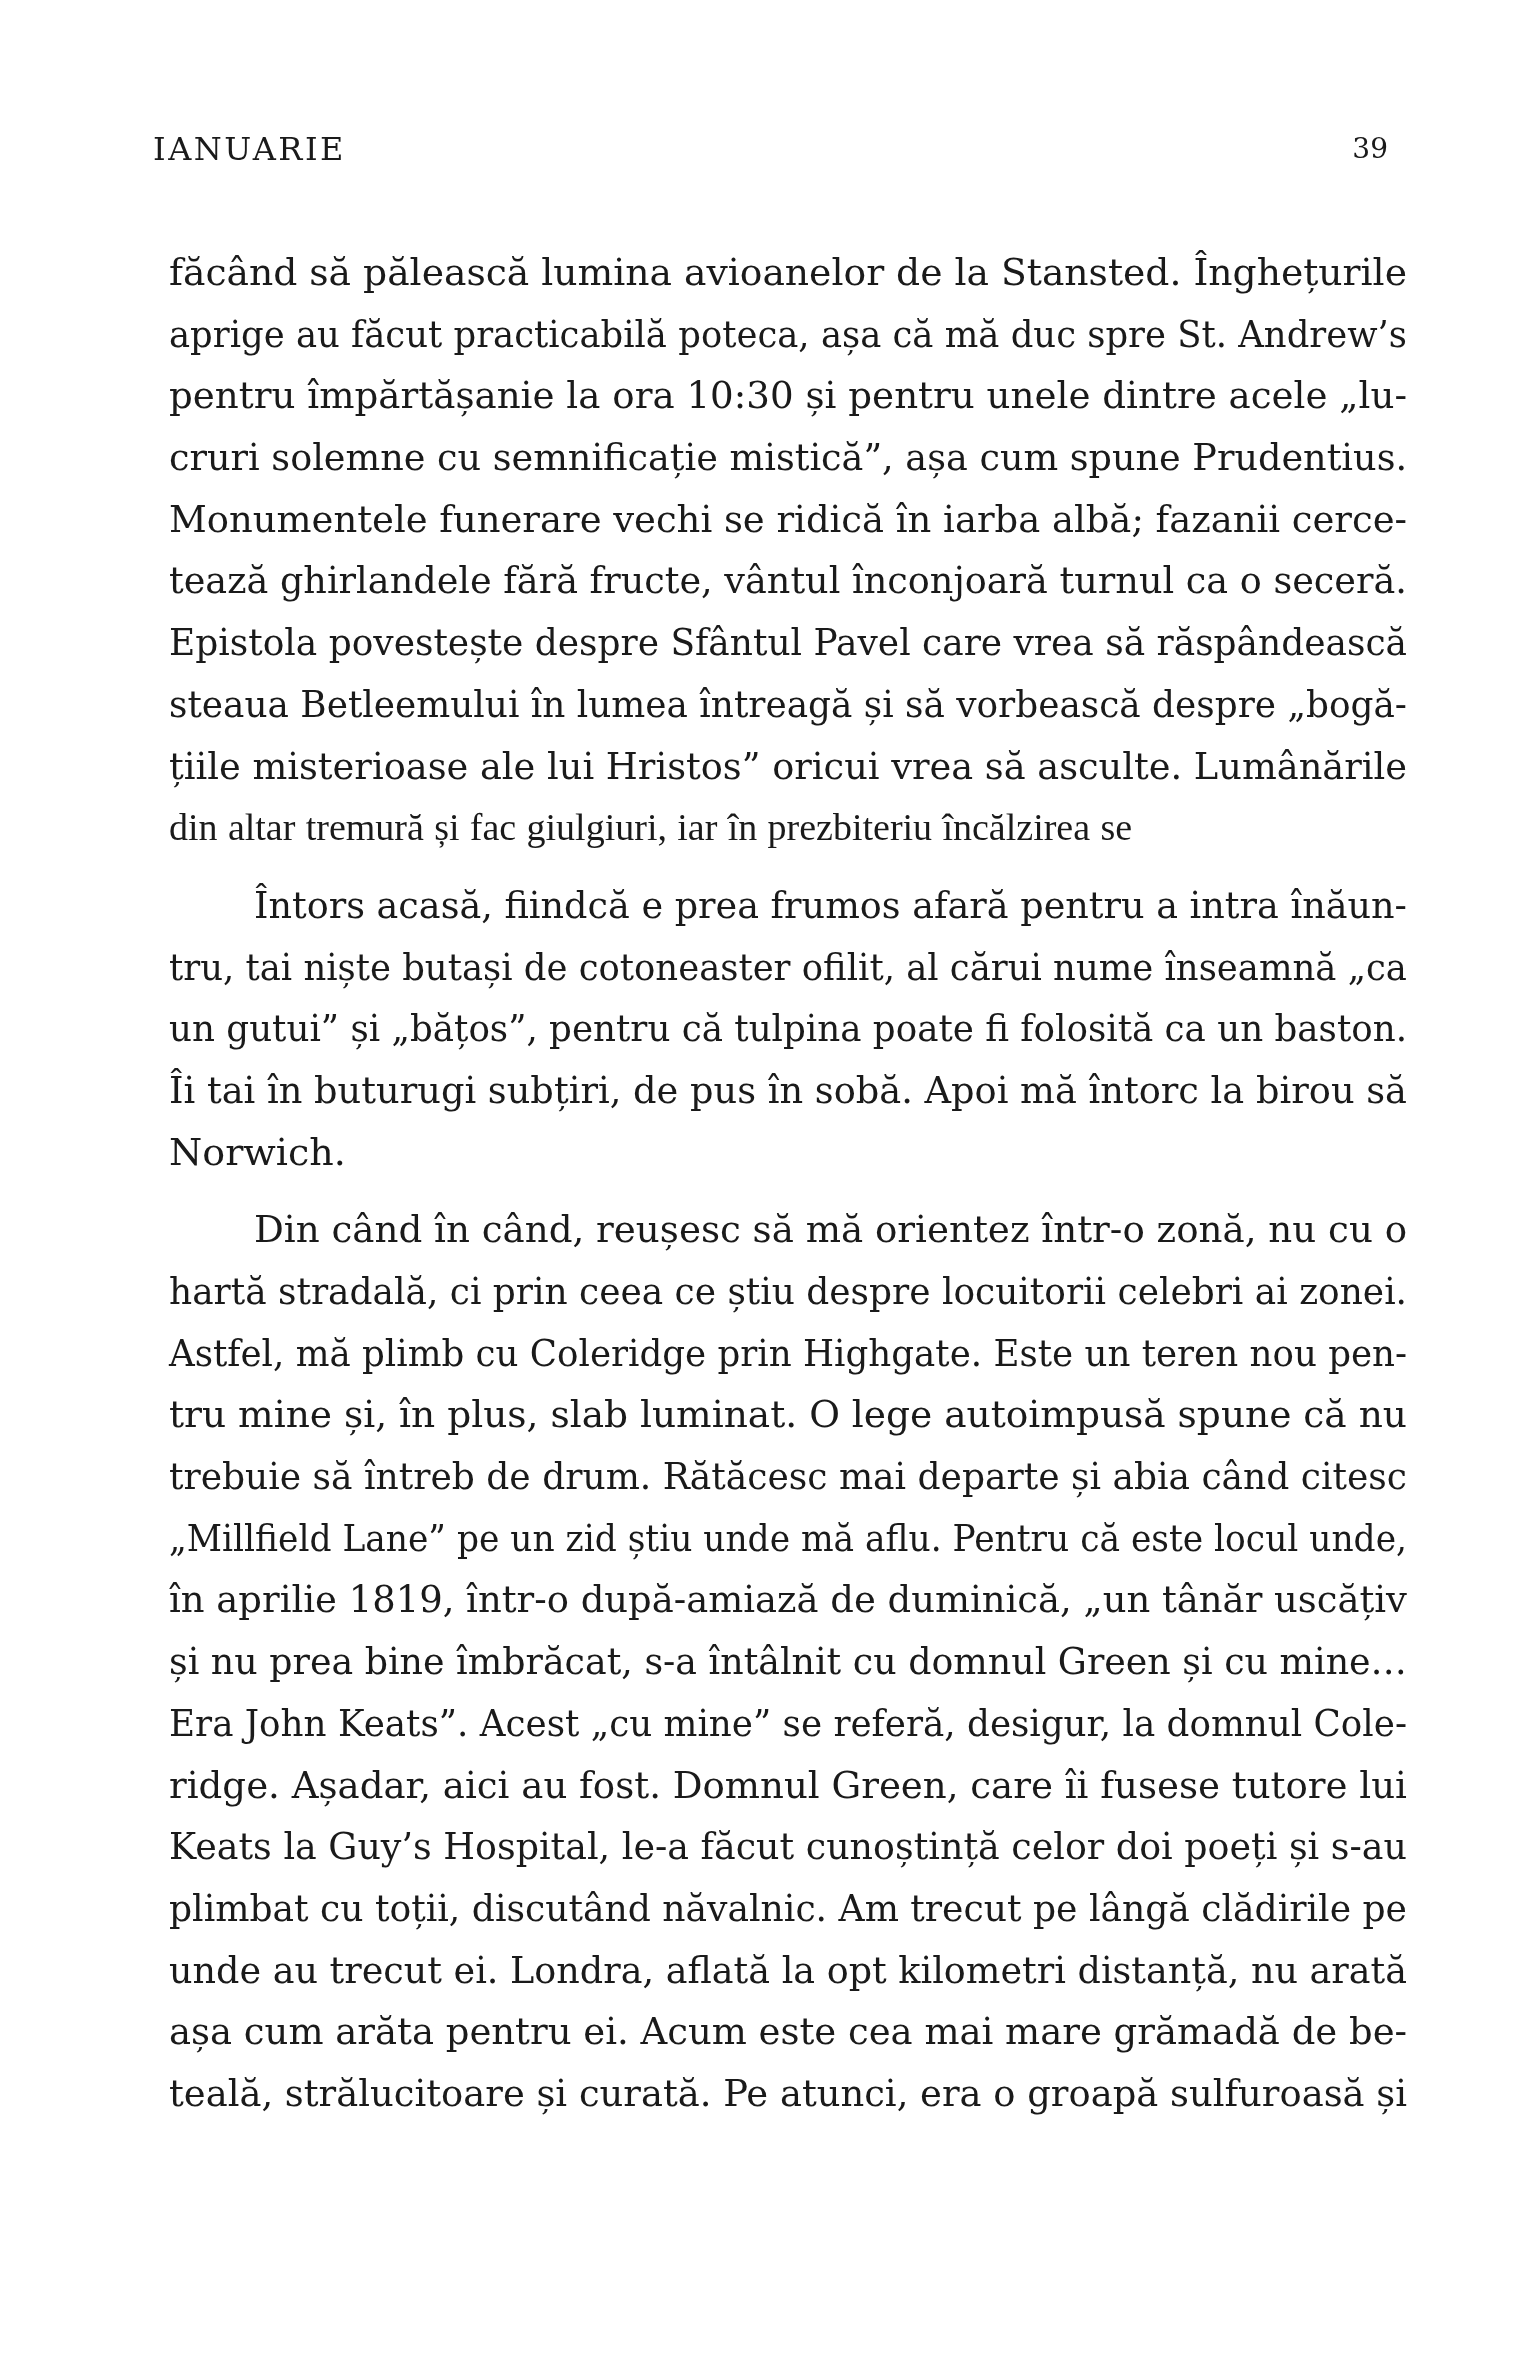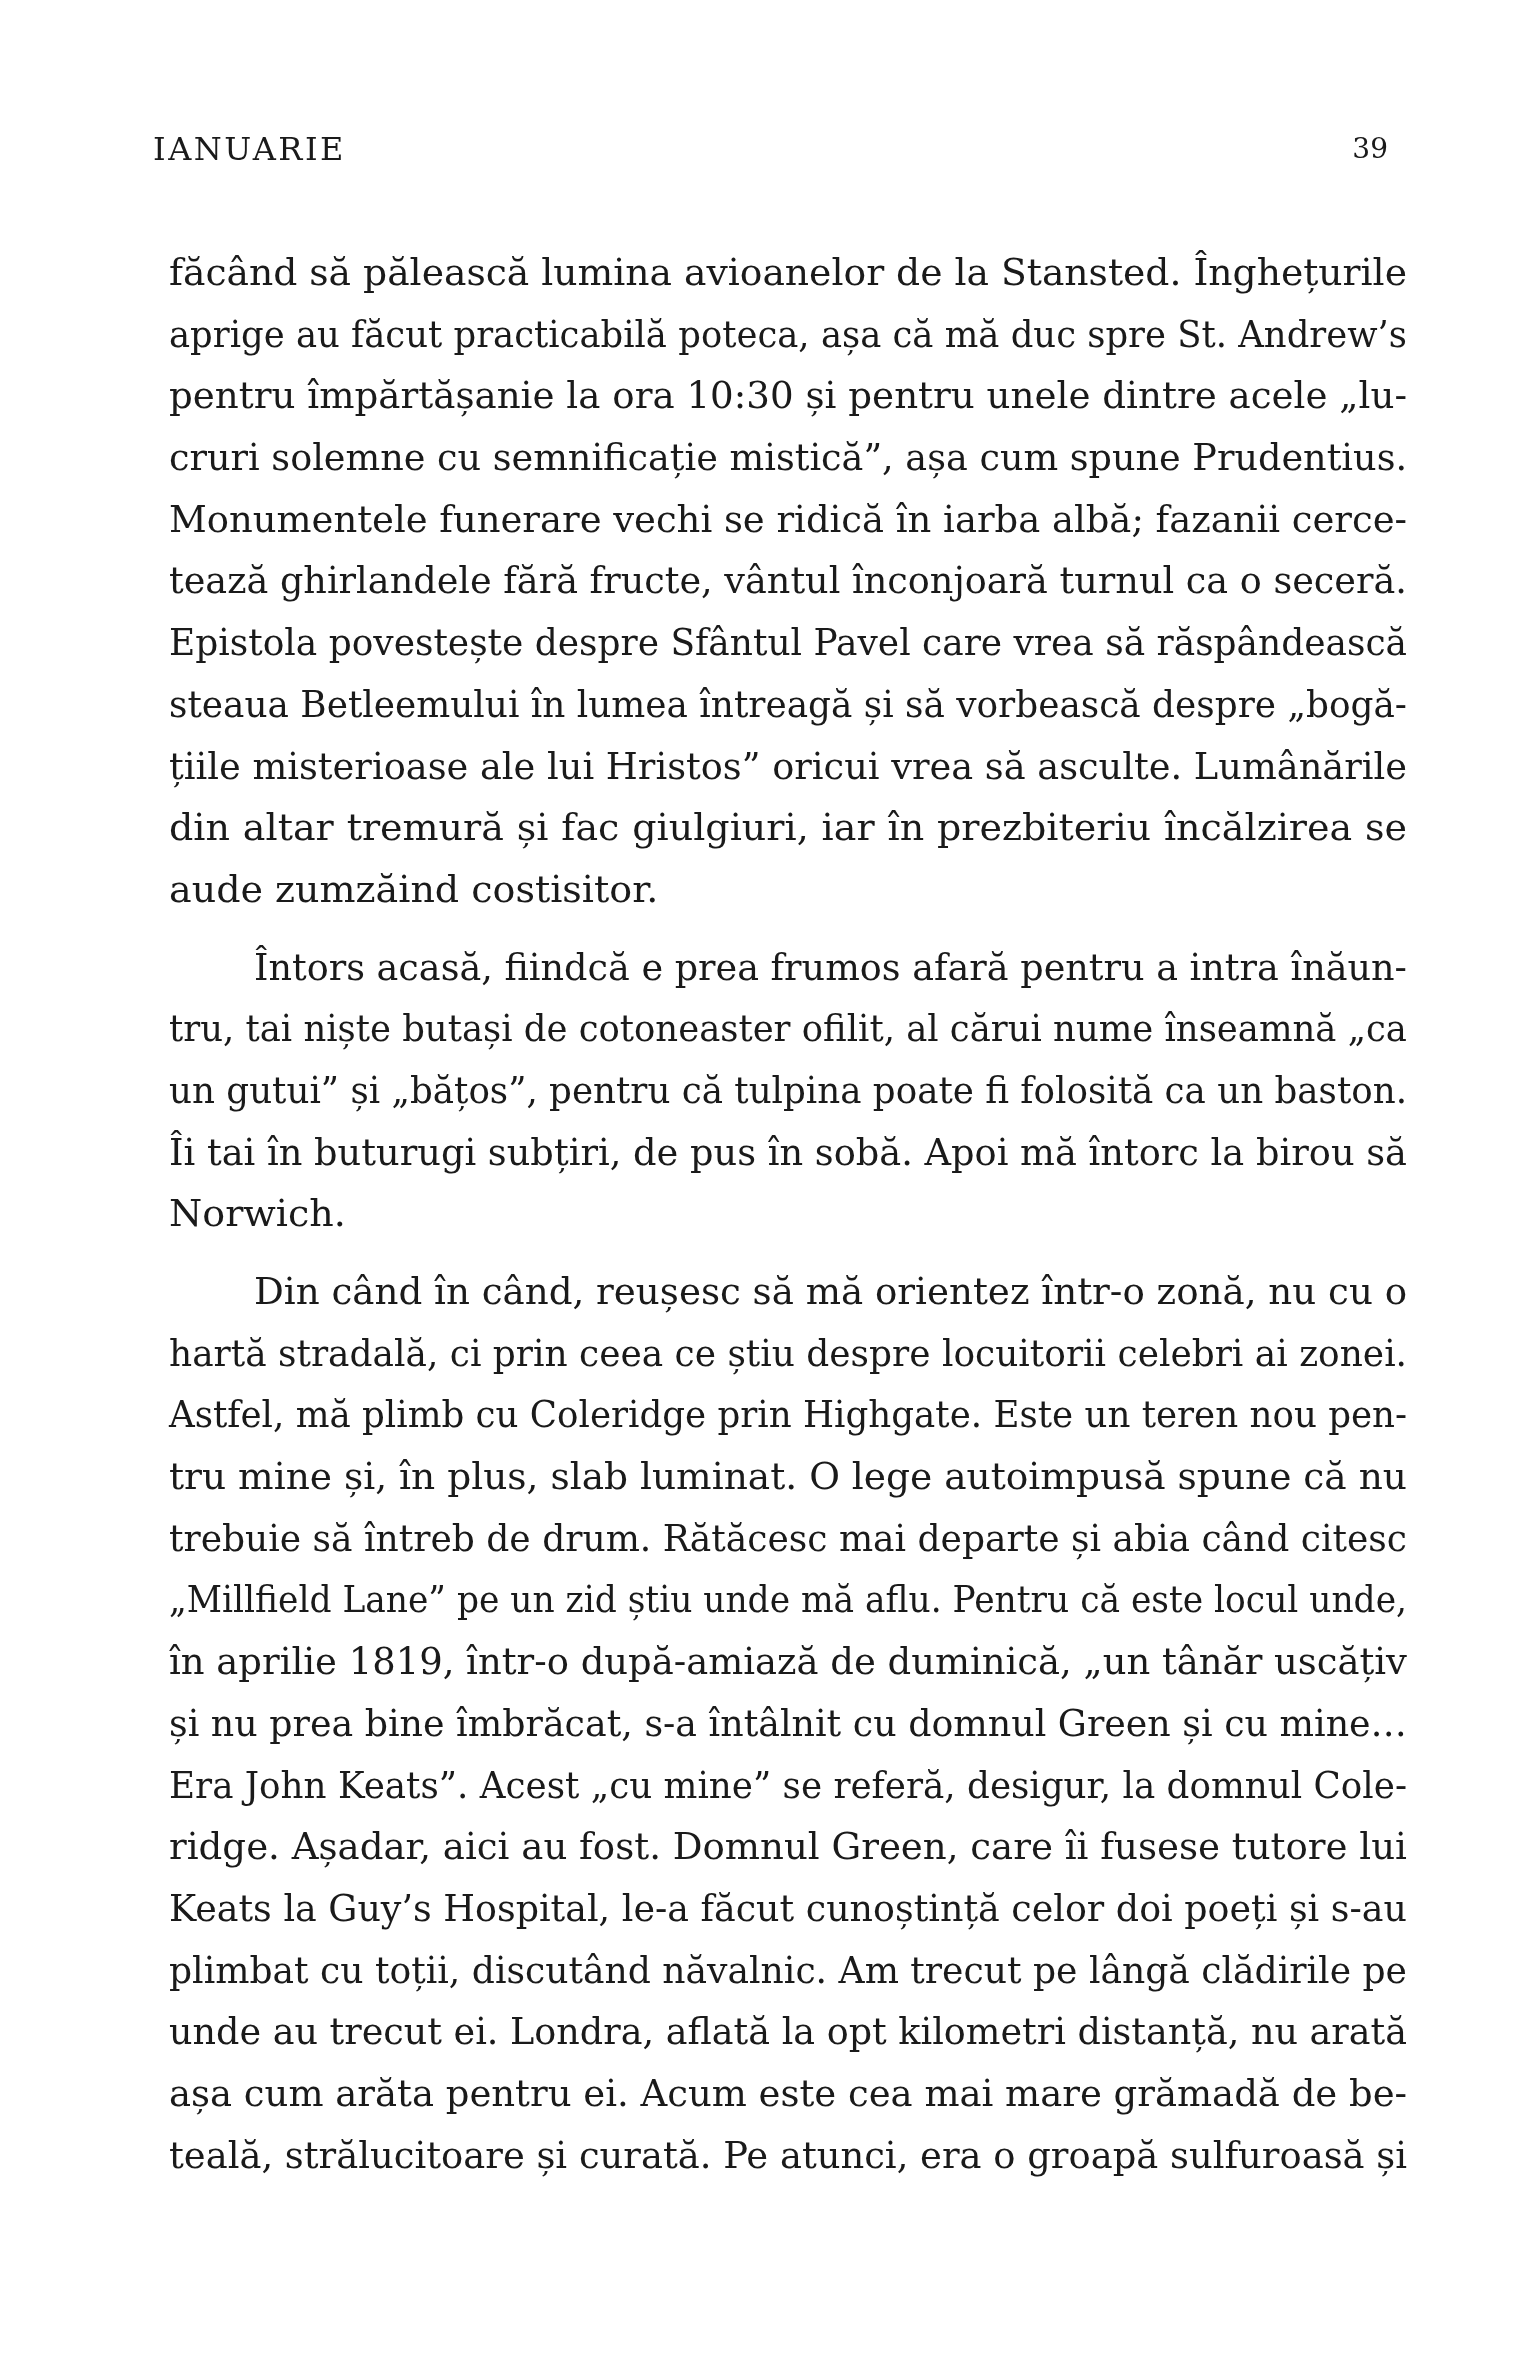--- a/index.html
+++ b/index.html
@@ -73,22 +73,21 @@
     <div class="paragraph">
       <div class="line" style="transform: scaleX(0.9911);"><span class="line-text">făcând să pălească lumina avioanelor de la Stansted. Înghețurile</span></div>
       <div class="line" style="transform: scaleX(0.932);"><span class="line-text">aprige au făcut practicabilă poteca, așa că mă duc spre St. Andrew’s</span></div>
       <div class="line" style="transform: scaleX(0.979);"><span class="line-text">pentru împărtășanie la ora 10:30 și pentru unele dintre acele „lu-</span></div>
       <div class="line" style="transform: scaleX(0.9628);"><span class="line-text">cruri solemne cu semnificație mistică”, așa cum spune Prudentius.</span></div>
       <div class="line" style="transform: scaleX(0.9715);"><span class="line-text">Monumentele funerare vechi se ridică în iarba albă; fazanii cerce-</span></div>
       <div class="line" style="transform: scaleX(0.9631);"><span class="line-text">tează ghirlandele fără fructe, vântul înconjoară turnul ca o seceră.</span></div>
       <div class="line" style="transform: scaleX(0.9463);"><span class="line-text">Epistola povestește despre Sfântul Pavel care vrea să răspândească</span></div>
       <div class="line" style="transform: scaleX(0.9438);"><span class="line-text">steaua Betleemului în lumea întreagă și să vorbească despre „bogă-</span></div>
       <div class="line" style="transform: scaleX(0.9666);"><span class="line-text">țiile misterioase ale lui Hristos” oricui vrea să asculte. Lumânările</span></div>
-      <div class="line"><span class="line-text" style="word-spacing: 0.82px;">din altar tremură și fac giulgiuri, iar în prezbiteriu încălzirea se</span></div>
-      <div class="line short"><span class="line-text">aude zumzăind costisitor.</span></div>
+      <div class="line"><span class="line-text" style="word-spacing: 0.82px; font-family: Liberation Serif, serif;">din altar tremură și fac giulgiuri, iar în prezbiteriu încălzirea se</span></div>
     </div>
     <div class="paragraph">
       <div class="line indent" style="transform: scaleX(0.9622);"><span class="line-text">Întors acasă, fiindcă e prea frumos afară pentru a intra înăun-</span></div>
       <div class="line" style="transform: scaleX(0.932);"><span class="line-text">tru, tai niște butași de cotoneaster ofilit, al cărui nume înseamnă „ca</span></div>
       <div class="line" style="transform: scaleX(0.9388);"><span class="line-text">un gutui” și „bățos”, pentru că tulpina poate fi folosită ca un baston.</span></div>
       <div class="line" style="transform: scaleX(0.9667);"><span class="line-text">Îi tai în buturugi subțiri, de pus în sobă. Apoi mă întorc la birou să</span></div>
       <div class="line short"><span class="line-text">Norwich.</span></div>
     </div>
     <div class="paragraph">
       <div class="line indent" style="transform: scaleX(0.9785);"><span class="line-text">Din când în când, reușesc să mă orientez într-o zonă, nu cu o</span></div>

